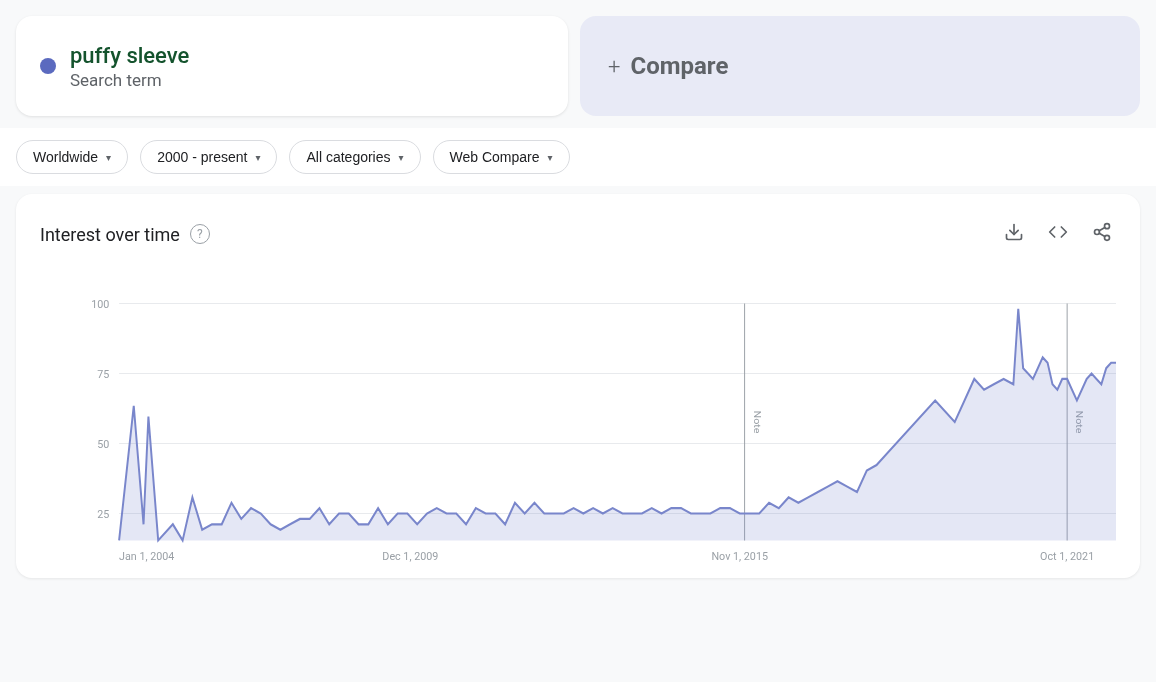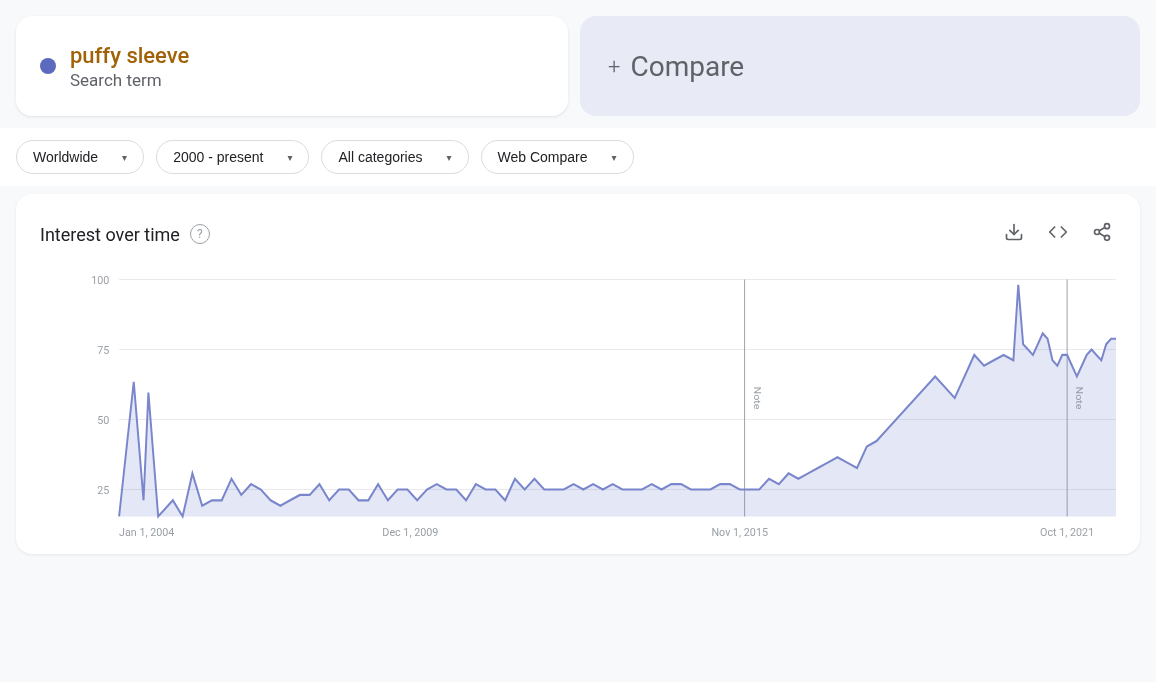--- a/index.html
+++ b/index.html
@@ -35,21 +35,21 @@
       width: 16px;
       height: 16px;
       border-radius: 50%;
       background: #5b6abf;
       flex-shrink: 0;
     }
 
     .search-term-text h2 {
       font-size: 22px;
       font-weight: 500;
-      color: #a16207;
+      color: #14532d;
       line-height: 1.3;
     }
 
     .search-term-text span {
       font-size: 17px;
       color: #5f6368;
     }
 
     .compare-card {
       background: #e8eaf6;
@@ -62,38 +62,38 @@
       cursor: pointer;
     }
 
     .compare-plus {
       font-size: 22px;
       color: #5f6368;
       font-weight: 300;
     }
 
     .compare-label {
-      font-size: 28px;
-      color: #5f6368;
-      font-weight: 400;
+      font-size: 24px;
+      color: #5f6368;
+      font-weight: 700;
     }
 
     .filters-section {
       background: #fff;
       padding: 12px 16px;
       display: flex;
       gap: 12px;
       align-items: center;
       margin: 0 0 8px 0;
     }
 
     .filter-btn {
       display: flex;
       align-items: center;
-      gap: 24px;
+      gap: 8px;
       border: 1px solid #dadce0;
       border-radius: 20px;
       padding: 8px 16px;
       background: #fff;
       cursor: pointer;
       font-size: 14px;
       color: #202124;
     }
 
     .chevron-icon {
@@ -105,21 +105,21 @@
       background: #fff;
       border-radius: 16px;
       margin: 0 16px 16px 16px;
       padding: 24px 24px 16px 24px;
       box-shadow: 0 1px 3px rgba(0,0,0,0.08);
     }
 
     .card-header {
       display: flex;
       justify-content: space-between;
-      margin-bottom: 8px;
+      margin-bottom: 32px;
     }
 
     .card-title-area {
       display: flex;
       align-items: center;
       gap: 10px;
     }
 
     .card-title {
       font-size: 18px;

